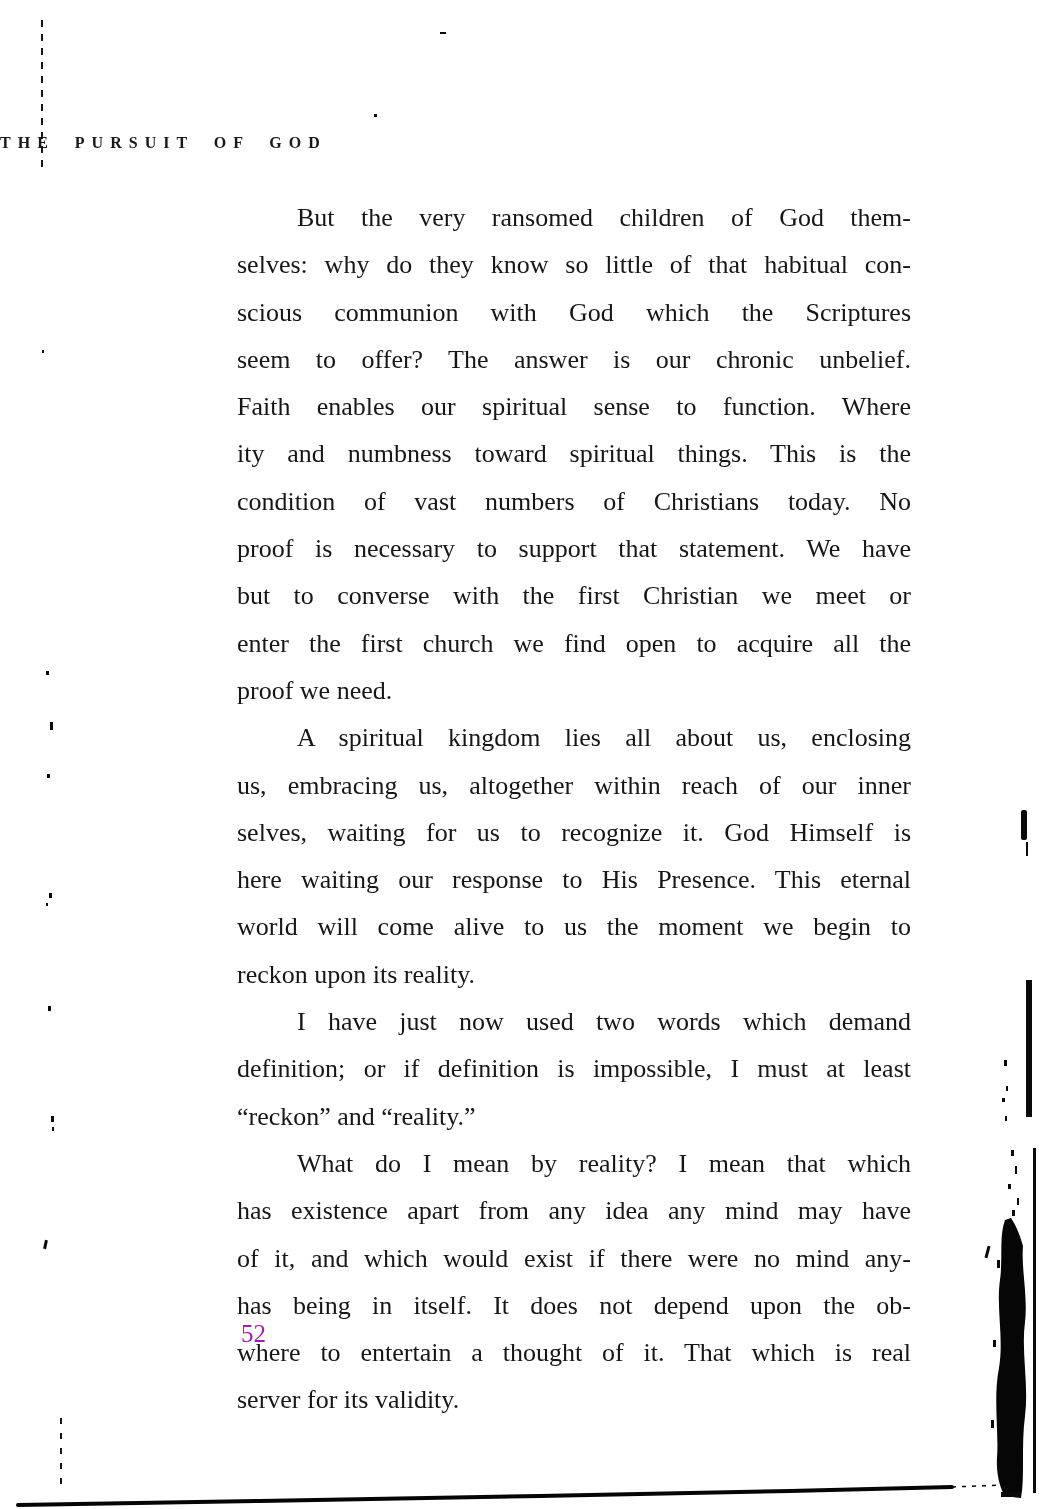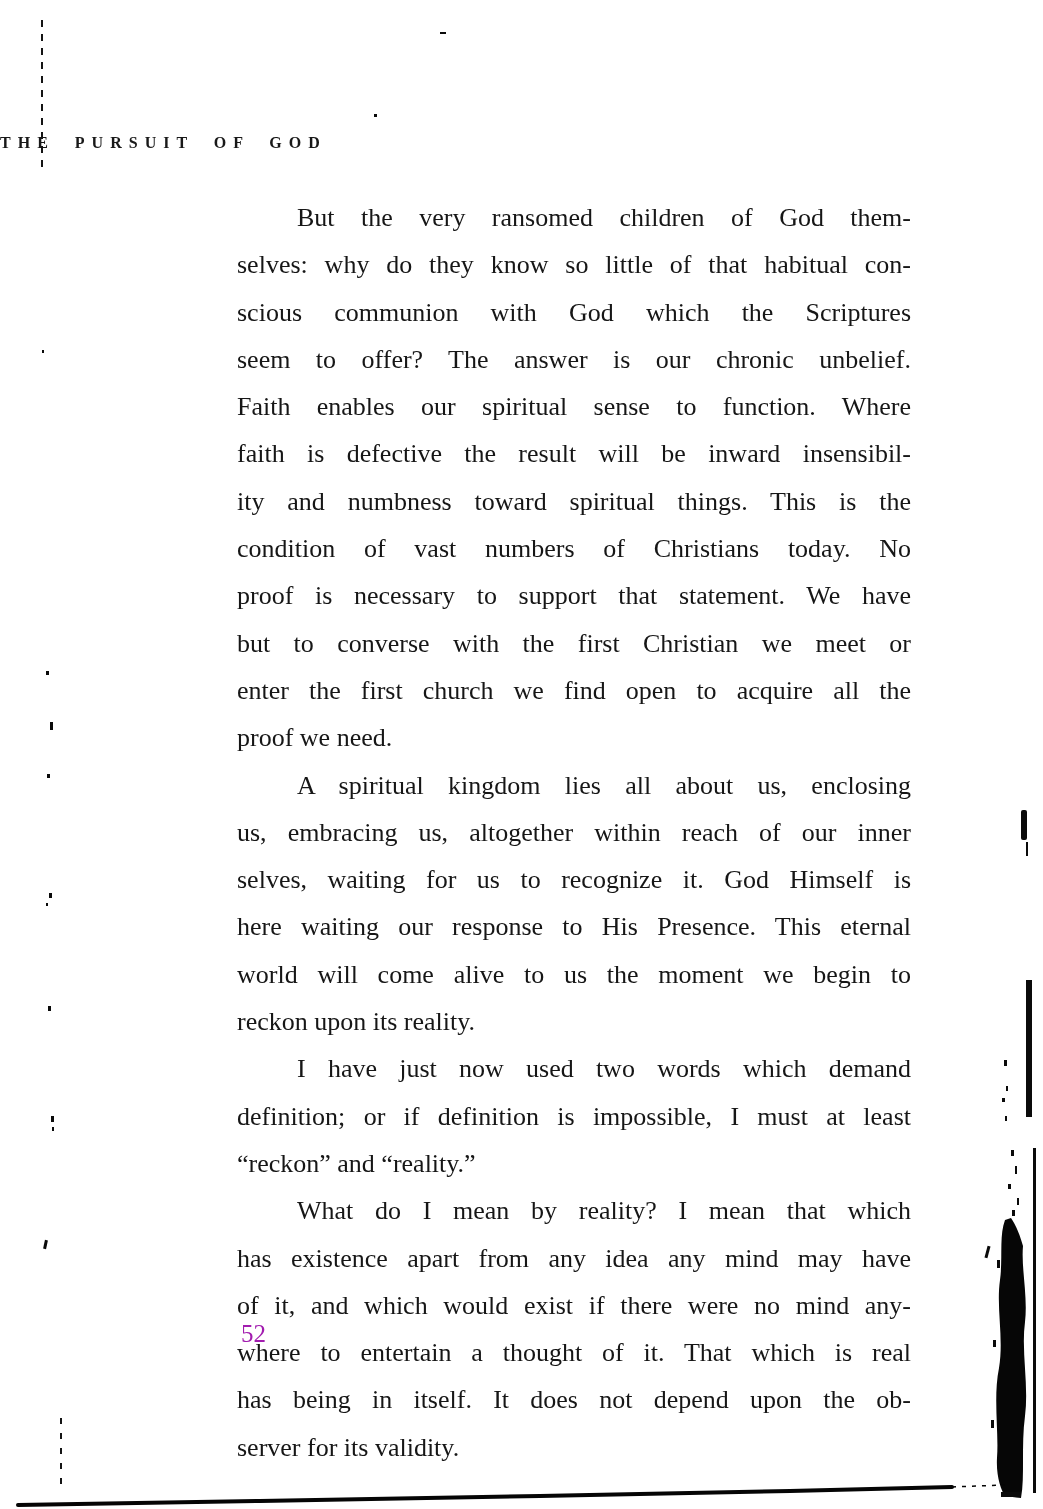--- a/index.html
+++ b/index.html
@@ -76,21 +76,20 @@
 
   <div class="running-header">THE PURSUIT OF GOD</div>
 
   <div class="text-block">
       <div class="para">
         <div class="line indent">But the very ransomed children of God them-</div>
         <div class="line">selves: why do they know so little of that habitual con-</div>
         <div class="line">scious communion with God which the Scriptures</div>
         <div class="line">seem to offer? The answer is our chronic unbelief.</div>
         <div class="line">Faith enables our spiritual sense to function. Where</div>
-        <div class="line">faith is defective the result will be inward insensibil-</div>
         <div class="line">ity and numbness toward spiritual things. This is the</div>
         <div class="line">condition of vast numbers of Christians today. No</div>
         <div class="line">proof is necessary to support that statement. We have</div>
         <div class="line">but to converse with the first Christian we meet or</div>
         <div class="line">enter the first church we find open to acquire all the</div>
         <div class="line last">proof we need.</div>
       </div>
       <div class="para">
         <div class="line indent">A spiritual kingdom lies all about us, enclosing</div>
         <div class="line">us, embracing us, altogether within reach of our inner</div>
@@ -101,22 +100,22 @@
       </div>
       <div class="para">
         <div class="line indent">I have just now used two words which demand</div>
         <div class="line">definition; or if definition is impossible, I must at least</div>
         <div class="line last">“reckon” and “reality.”</div>
       </div>
       <div class="para">
         <div class="line indent"><span>What do I mean by </span><span class="italic">reality?</span><span> I mean that which</span></div>
         <div class="line">has existence apart from any idea any mind may have</div>
         <div class="line">of it, and which would exist if there were no mind any-</div>
+        <div class="line">has being in itself. It does not depend upon the ob-</div>
         <div class="line">where to entertain a thought of it. That which is real</div>
-        <div class="line">has being in itself. It does not depend upon the ob-</div>
         <div class="line last">server for its validity.</div>
       </div>
     </div>
 
   <div class="page-number">52</div>
 
   <div class="dash-line-topleft"></div>
   <div class="dash-line-botleft"></div>
   <div class="artifact" style="left:42px;top:350px;width:2px;height:3px"></div>
   <div class="artifact" style="left:46px;top:671px;width:3px;height:4px"></div>

